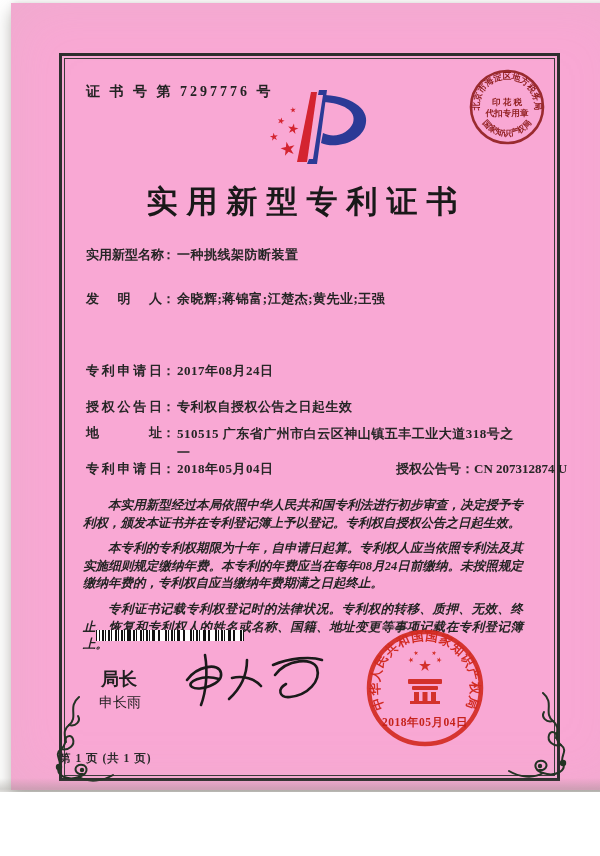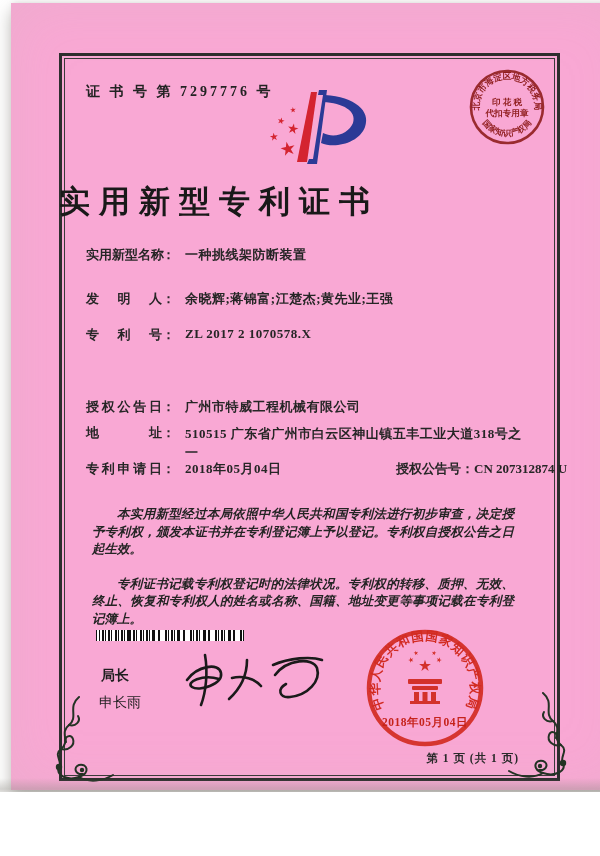--- a/index.html
+++ b/index.html
@@ -22,51 +22,51 @@
     position:absolute;left:2px;top:2px;right:2px;bottom:2px;
     border:1px solid #3a3a3a;
   }
   .cert-no{
     position:absolute;left:75px;top:80px;
     font-size:14px;font-weight:700;color:#232323;letter-spacing:3px;
   }
   .logo{position:absolute;left:232px;top:80px;width:156px;height:88px;}
   .title{
     position:absolute;left:48px;top:178px;width:495px;
-    text-align:left;font-size:31px;font-weight:700;color:#191919;
+    text-align:center;font-size:31px;font-weight:700;color:#191919;
     letter-spacing:9px;
   }
   .field-row{position:absolute;left:75px;font-size:13px;font-weight:700;color:#262626;white-space:nowrap;}
   .field-label{
     display:inline-block;width:76px;vertical-align:top;
     text-align:justify;text-align-last:justify;
   }
   .field-colon{display:inline-block;vertical-align:top;}
-  .field-value{display:inline-block;vertical-align:top;margin-left:10px;letter-spacing:.5px;}
+  .field-value{display:inline-block;vertical-align:top;margin-left:2px;letter-spacing:.5px;}
   .field-value.wrap{white-space:normal;width:340px;line-height:19px;letter-spacing:.5px;}
   .field-pair-right{position:absolute;left:310px;top:0;}
   .body-text{
     position:absolute;left:64px;top:486px;width:456px;
     font-size:12.5px;line-height:17.6px;color:#242424;
     font-style:italic;font-weight:600;text-align:justify;
   }
-  .body-text p{margin:17px;text-indent:2em;}
+  .body-text p{margin:8px;text-indent:2em;}
   .barcode{
     position:absolute;left:85px;top:627px;width:148px;height:11px;
     background:repeating-linear-gradient(90deg,
       #111 0 1.5px,#fff 1.5px 3px,#111 3px 3.8px,#fff 3.8px 6.5px,
       #111 6.5px 8.5px,#fff 8.5px 9.5px,#111 9.5px 10.2px,#fff 10.2px 12.5px);
   }
-  .sig-role{position:absolute;left:90px;top:664px;font-size:14px;font-weight:700;color:#1f1f1f;font-family:Liberation Sans, sans-serif;}
+  .sig-role{position:absolute;left:90px;top:664px;font-size:18px;font-weight:700;color:#1f1f1f;font-family:Liberation Sans, sans-serif;}
   .sig-name{position:absolute;left:88px;top:691px;font-size:14px;font-weight:400;color:#1f1f1f;font-family:"Liberation Sans","DejaVu Sans",sans-serif;}
   .signature-svg{position:absolute;left:150px;top:645px;}
   .seal-svg{position:absolute;left:353px;top:624px;}
   .stamp-svg{position:absolute;left:456px;top:64px;}
   .page-footer{
-    position:absolute;left:48px;top:748px;width:460px;text-align:right;
+    position:absolute;left:48px;top:748px;width:460px;text-align:left;
     font-size:11.5px;color:#2a2a2a;letter-spacing:1px;font-weight:600;
   }
   .flourish{position:absolute;}
   .flourish.left{left:38px;top:692px;}
   .flourish.right{left:496px;top:688px;transform:scaleX(-1);}
   .scan-strip{
     position:absolute;left:0;top:792px;width:600px;height:64px;background:#ffffff;
   }
   .paper-shadow-band{
     position:absolute;left:0;top:778px;width:600px;height:20px;
@@ -105,42 +105,43 @@
   <div class="title">实用新型专利证书</div>
 
   <div class="field-row" style="top:243px">
     <span class="field-label">实用新型名称</span><span class="field-colon">：</span><span class="field-value">一种挑线架防断装置</span>
   </div>
 
   <div class="field-row" style="top:287px">
     <span class="field-label">发明人</span><span class="field-colon">：</span><span class="field-value">余晓辉;蒋锦富;江楚杰;黄先业;王强</span>
   </div>
 
-  <div class="field-row" style="top:323px">
-    <span class="field-label">专利号</span><span class="field-colon">：</span><span class="field-value">ZL 2017 2 1070578.X</span>
-  </div>
-
+
+  <div class="field-row" style="top:359px">
+    <span class="field-label">专利申请日</span><span class="field-colon">：</span><span class="field-value">2017年08月24日</span>
+  </div>
 
   <div class="field-row" style="top:395px">
-    <span class="field-label">授权公告日</span><span class="field-colon">：</span><span class="field-value">广州市特威工程机械有限公司</span>
+    <span class="field-label">授权公告日</span><span class="field-colon">：</span><span class="field-value">专利权自授权公告之日起生效</span>
   </div>
 
   <div class="field-row" style="top:421px">
     <span class="field-label">地址</span><span class="field-colon">：</span><span class="field-value wrap">510515 广东省广州市白云区神山镇五丰工业大道318号之一</span>
   </div>
 
   <div class="field-row" style="top:457px">
     <span class="field-label">专利申请日</span><span class="field-colon">：</span><span class="field-value">2018年05月04日</span>
     <span class="field-pair-right">
       <span>授权公告号</span><span>：</span><span>CN 207312874 U</span>
     </span>
   </div>
 
   <div class="body-text">
     <p>本实用新型经过本局依照中华人民共和国专利法进行初步审查，决定授予专利权，颁发本证书并在专利登记簿上予以登记。专利权自授权公告之日起生效。</p>
+    <p>本专利的专利权期限为十年，自申请日起算。专利权人应当依照专利法及其实施细则规定缴纳年费。本专利的年费应当在每年08月24日前缴纳。未按照规定缴纳年费的，专利权自应当缴纳年费期满之日起终止。</p>
     <p>专利证书记载专利权登记时的法律状况。专利权的转移、质押、无效、终止、恢复和专利权人的姓名或名称、国籍、地址变更等事项记载在专利登记簿上。</p>
   </div>
 
   <div class="barcode"></div>
 
   <div class="sig-role">局长</div>
   <div class="sig-name">申长雨</div>
 
   <svg class="signature-svg" width="180" height="62" viewBox="0 0 180 62">
     <g fill="none" stroke="#1a1a1a" stroke-width="2.6" stroke-linecap="round">

